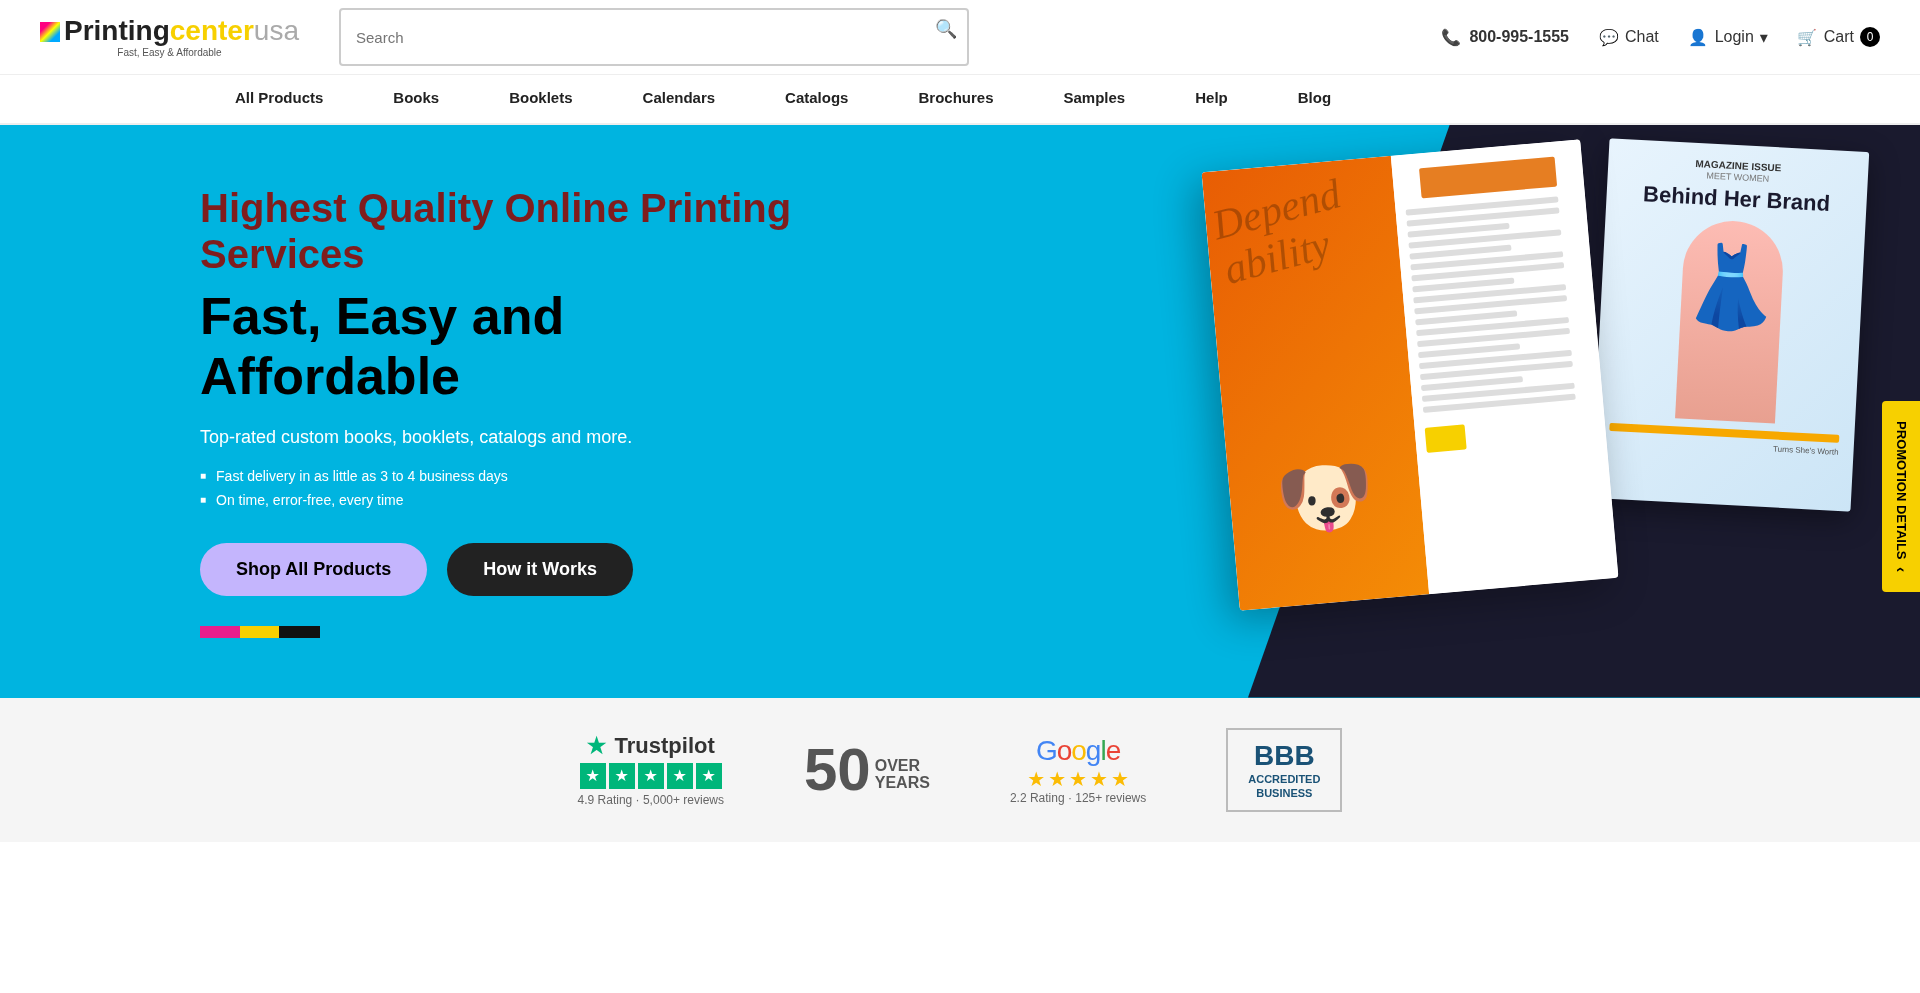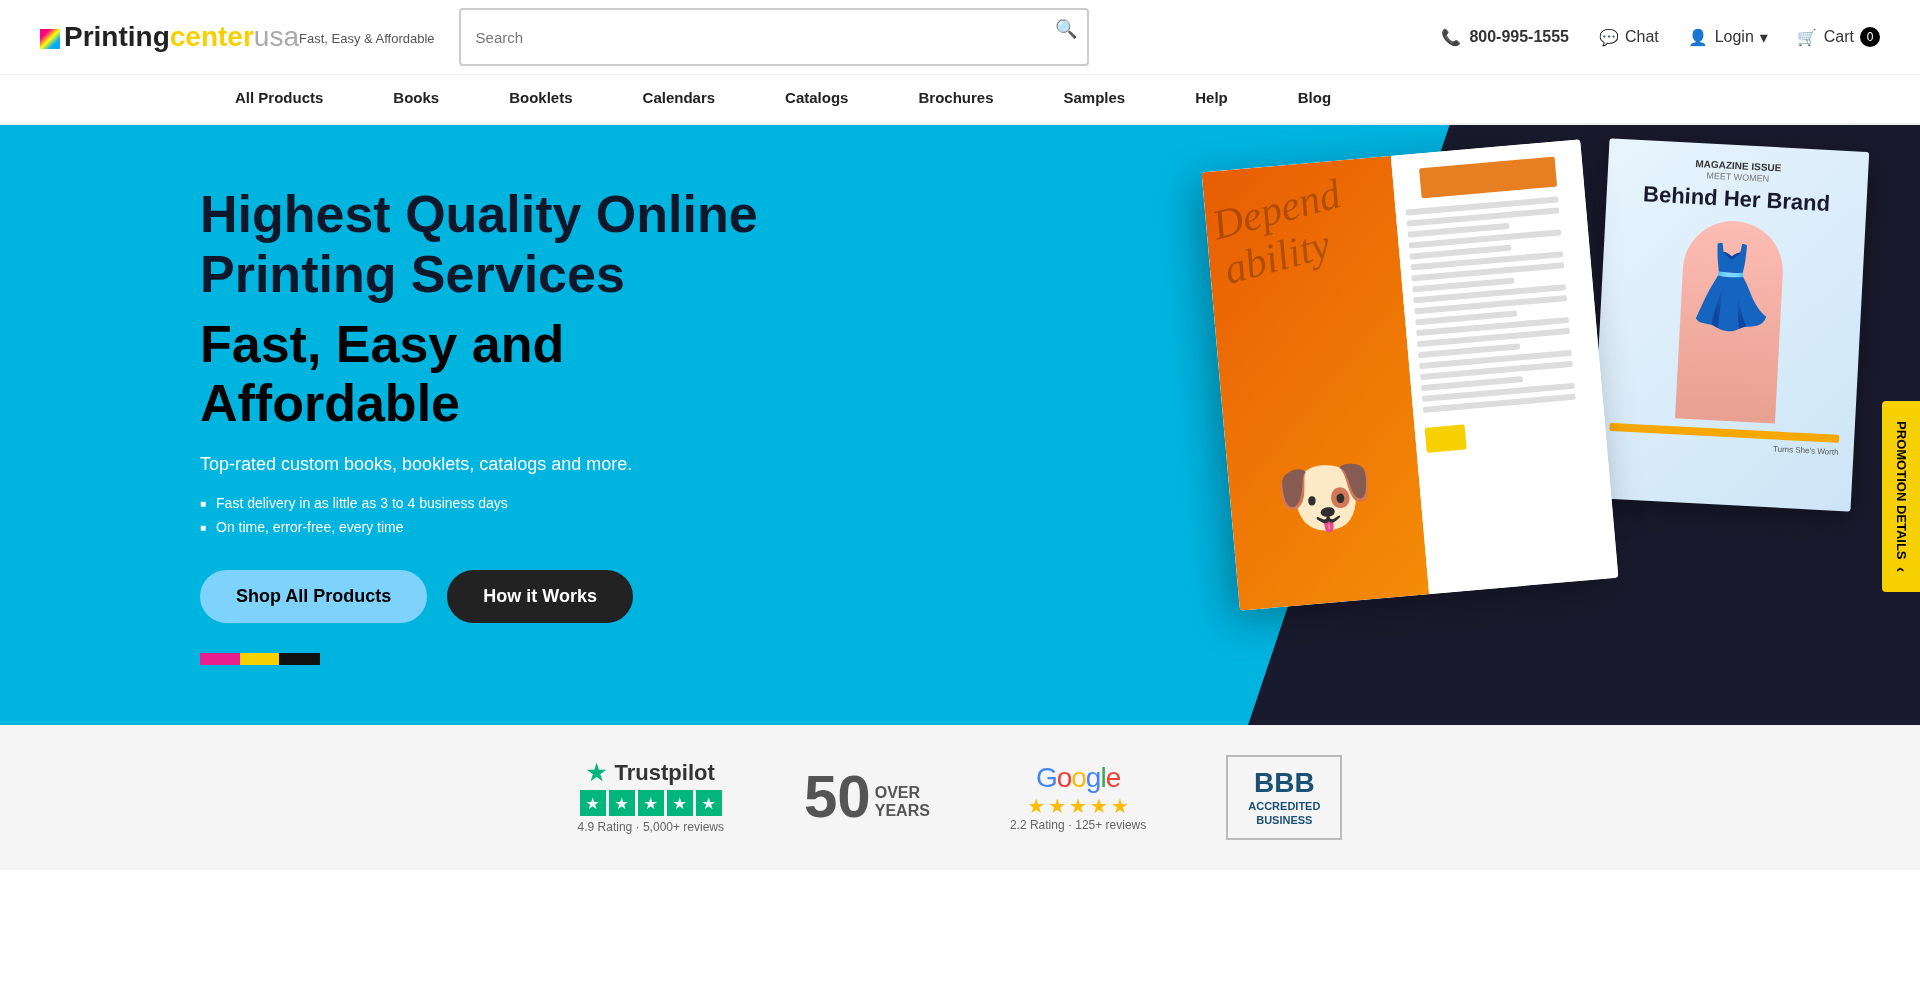--- a/index.html
+++ b/index.html
@@ -9,42 +9,42 @@
     .header {
       display: flex;
       align-items: center;
       padding: 0 40px;
       height: 75px;
       background: #fff;
       border-bottom: 1px solid #eee;
     }
     .logo-area {
       display: flex;
-      flex-direction: row;
-      align-items: center;
-      margin-right: 24px;
+      flex-direction: column;
+      align-items: center;
+      margin-right: 40px;
     }
     .logo-text {
       font-size: 28px;
       font-weight: bold;
       line-height: 1;
     }
     .logo-printing { color: #222; }
     .logo-center { color: #f7d000; }
     .logo-usa { color: #aaa; font-weight: normal; }
     .logo-icon {
       display: inline-block;
       width: 20px;
       height: 20px;
       margin-right: 4px;
       vertical-align: middle;
       background: linear-gradient(135deg, #ff0080 25%, #ffff00 50%, #00aaff 75%);
     }
     .logo-tagline {
-      font-size: 13px;
+      font-size: 10px;
       color: #555;
       margin-top: 2px;
     }
 
     .search-bar {
       flex: 1;
       max-width: 630px;
       position: relative;
       margin-right: 40px;
     }
@@ -153,23 +153,23 @@
       align-items: center;
       position: relative;
       overflow: hidden;
     }
     .hero-content {
       padding: 60px 0 60px 200px;
       max-width: 800px;
       z-index: 2;
     }
     .hero-title {
-      font-size: 52px;
+      font-size: 40px;
       font-weight: 900;
-      color: #0f172a;
+      color: #7f1d1d;
       line-height: 1.15;
       margin-bottom: 10px;
     }
     .hero-subtitle {
       font-size: 52px;
       font-weight: 900;
       color: #000;
       line-height: 1.15;
       margin-bottom: 20px;
     }
@@ -194,21 +194,21 @@
     .hero-bullets li::before {
       content: '■';
       font-size: 10px;
       color: #fff;
     }
     .hero-buttons {
       display: flex;
       gap: 20px;
     }
     .btn-yellow {
-      background: #7dd3fc;
+      background: #c4b5fd;
       color: #000;
       font-weight: 800;
       font-size: 18px;
       padding: 16px 36px;
       border-radius: 50px;
       border: none;
       cursor: pointer;
     }
     .btn-dark {
       background: #222;

